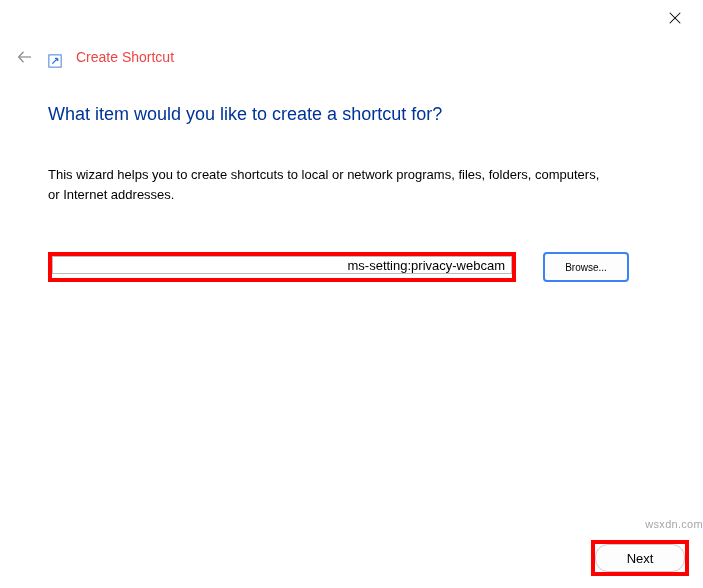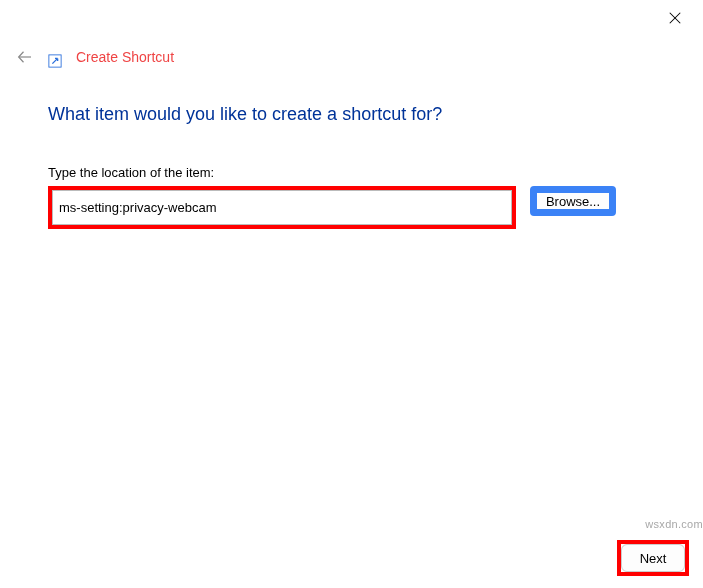--- a/index.html
+++ b/index.html
@@ -75,55 +75,57 @@
       align-items: stretch;
       gap: 14px;
       margin-bottom: 40px;
     }
     .highlight-frame-red {
       border: 4px solid #ff0000;
       padding: 0;
     }
     .location-input {
       width: 460px;
-      height: 35px;
+      height: 18px;
       border: 1px solid #bbb;
       padding: 1px 6px;
       font-size: 13px;
       font-family: inherit;
       outline: none;
+      text-align: right;
     }
     .browse-btn {
       width: 86px;
       height: 30px;
-      border: 7px solid #3b82f6;
+      border: 2px solid #3b82f6;
       border-radius: 4px;
       background: #fdfdfd;
-      font-size: 13px;
+      font-size: 10px;
       cursor: pointer;
+      margin-left: 13px;
     }
     .continue-text {
       font-size: 13px;
     }
     .footer {
       position: absolute;
       bottom: 12px;
       right: 14px;
       display: flex;
       align-items: center;
       gap: 12px;
     }
     .next-frame {
       border: 4px solid #ff0000;
     }
     .btn {
-      width: 64px;
+      width: 90px;
       height: 28px;
       border: 1px solid #ccc;
-      border-radius: 6px;
+      border-radius: 13px;
       background: #fdfdfd;
       font-size: 13px;
       cursor: pointer;
       font-family: inherit;
     }
     .watermark {
       position: absolute;
       bottom: 58px;
       right: 0;
       font-size: 11px;
@@ -154,22 +156,22 @@
     <svg viewBox="0 0 16 16">
       <rect x="1" y="1" width="14" height="14" fill="#fff" stroke="#2a6fdb" stroke-width="1"></rect>
       <path d="M5 11 L11 5 M11 5 L8 5 M11 5 L11 8" stroke="#2a6fdb" stroke-width="1.6" fill="none"></path>
     </svg>
   </div>
   <div class="dialog-title">Create Shortcut</div>
 </div>
 
 <div class="content">
   <h1 class="heading">What item would you like to create a shortcut for?</h1>
+  <p class="explain">This wizard helps you to create shortcuts to local or network programs, files, folders, computers, or Internet addresses.</p>
 
-  <div class="field-label">Type the location of the item:</div>
   <div class="input-row">
     <div class="highlight-frame-red">
       <input type="text" class="location-input" value="ms-setting:privacy-webcam" style="">
     </div>
     <button class="browse-btn">Browse...</button>
   </div>
 
 </div>
 
 <div class="watermark">wsxdn.com</div>

